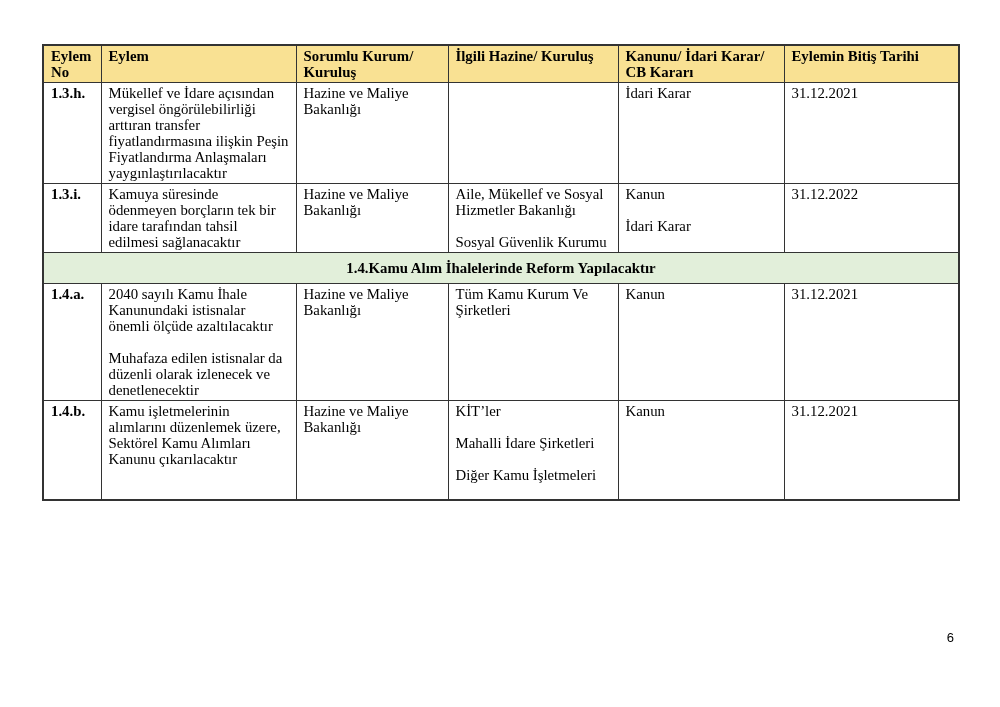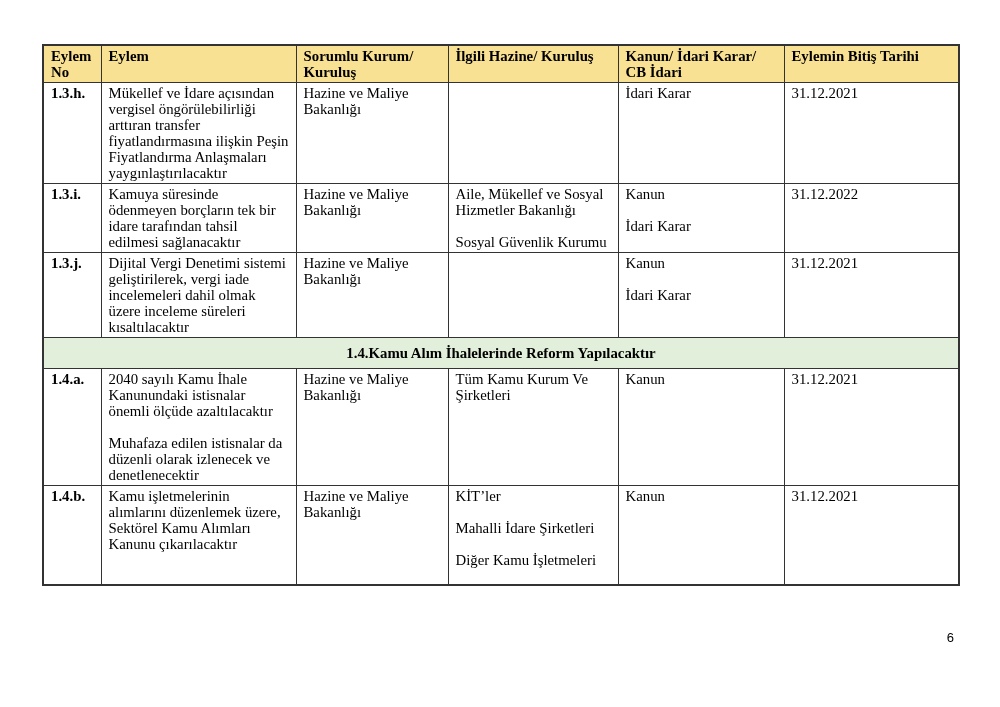--- a/index.html
+++ b/index.html
@@ -81,21 +81,21 @@
       <col style="width:170px">
       <col style="width:166px">
       <col style="width:175px">
     </colgroup>
     <tbody>
       <tr class="h-head">
         <th>Eylem No</th>
         <th>Eylem</th>
         <th>Sorumlu Kurum/ Kuruluş</th>
         <th>İlgili Hazine/ Kuruluş</th>
-        <th>Kanun/ İdari Karar/ CB İdari</th>
+        <th>Kanunu/ İdari Karar/ CB Kararı</th>
         <th>Eylemin Bitiş Tarihi</th>
       </tr>
 
       <tr class="h-r0">
         <td class="c-no">1.3.h.</td>
         <td>Mükellef ve İdare açısından vergisel öngörülebilirliği arttıran transfer fiyatlandırmasına ilişkin Peşin Fiyatlandırma Anlaşmaları yaygınlaştırılacaktır</td>
         <td>Hazine ve Maliye Bakanlığı</td>
         <td></td>
         <td>İdari Karar</td>
         <td>31.12.2021</td>
@@ -107,30 +107,20 @@
         <td>Hazine ve Maliye Bakanlığı</td>
         <td>Aile, Mükellef ve Sosyal Hizmetler Bakanlığı
 
 Sosyal Güvenlik Kurumu</td>
         <td>Kanun
 
 İdari Karar</td>
         <td>31.12.2022</td>
       </tr>
 
-      <tr class="h-r2">
-        <td class="c-no">1.3.j.</td>
-        <td>Dijital Vergi Denetimi sistemi geliştirilerek, vergi iade incelemeleri dahil olmak üzere inceleme süreleri kısaltılacaktır</td>
-        <td>Hazine ve Maliye Bakanlığı</td>
-        <td></td>
-        <td>Kanun
-
-İdari Karar</td>
-        <td>31.12.2021</td>
-      </tr>
 
 
       <tr class="h-sec section-row">
         <td colspan="6">1.4.Kamu Alım İhalelerinde Reform Yapılacaktır</td>
       </tr>
 
       <tr class="h-r4">
         <td class="c-no">1.4.a.</td>
         <td>2040 sayılı Kamu İhale Kanunundaki istisnalar önemli ölçüde azaltılacaktır
 

